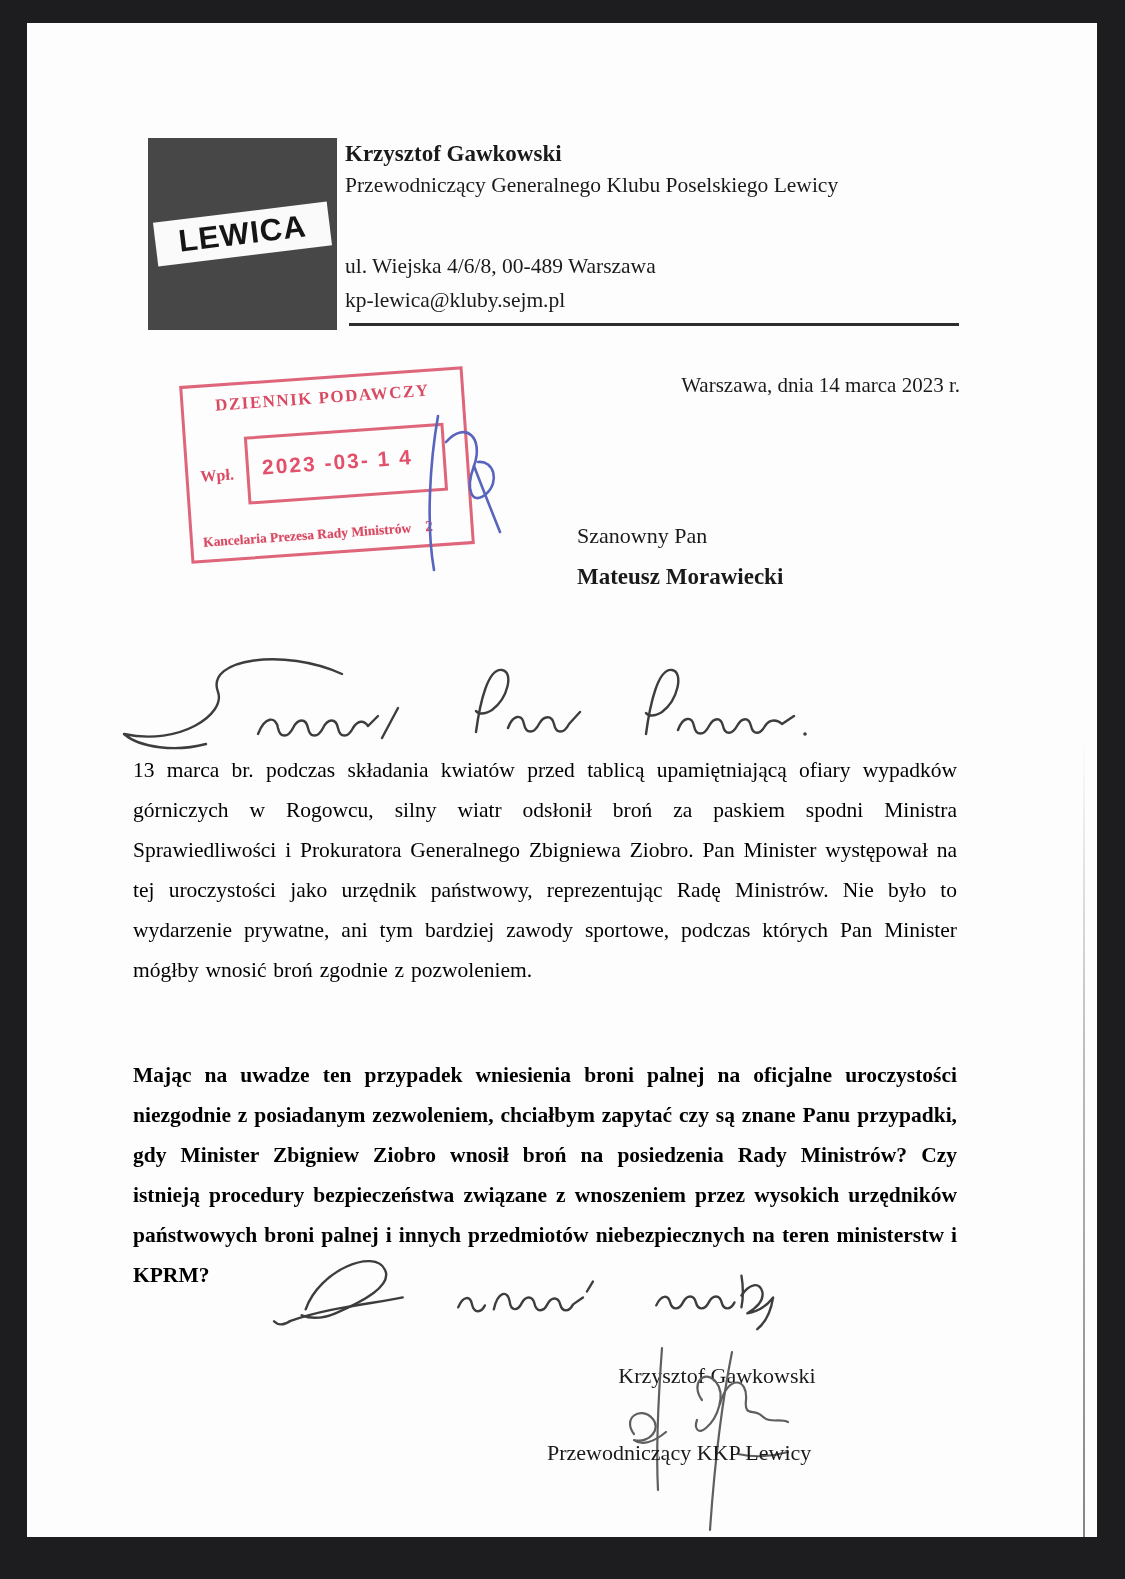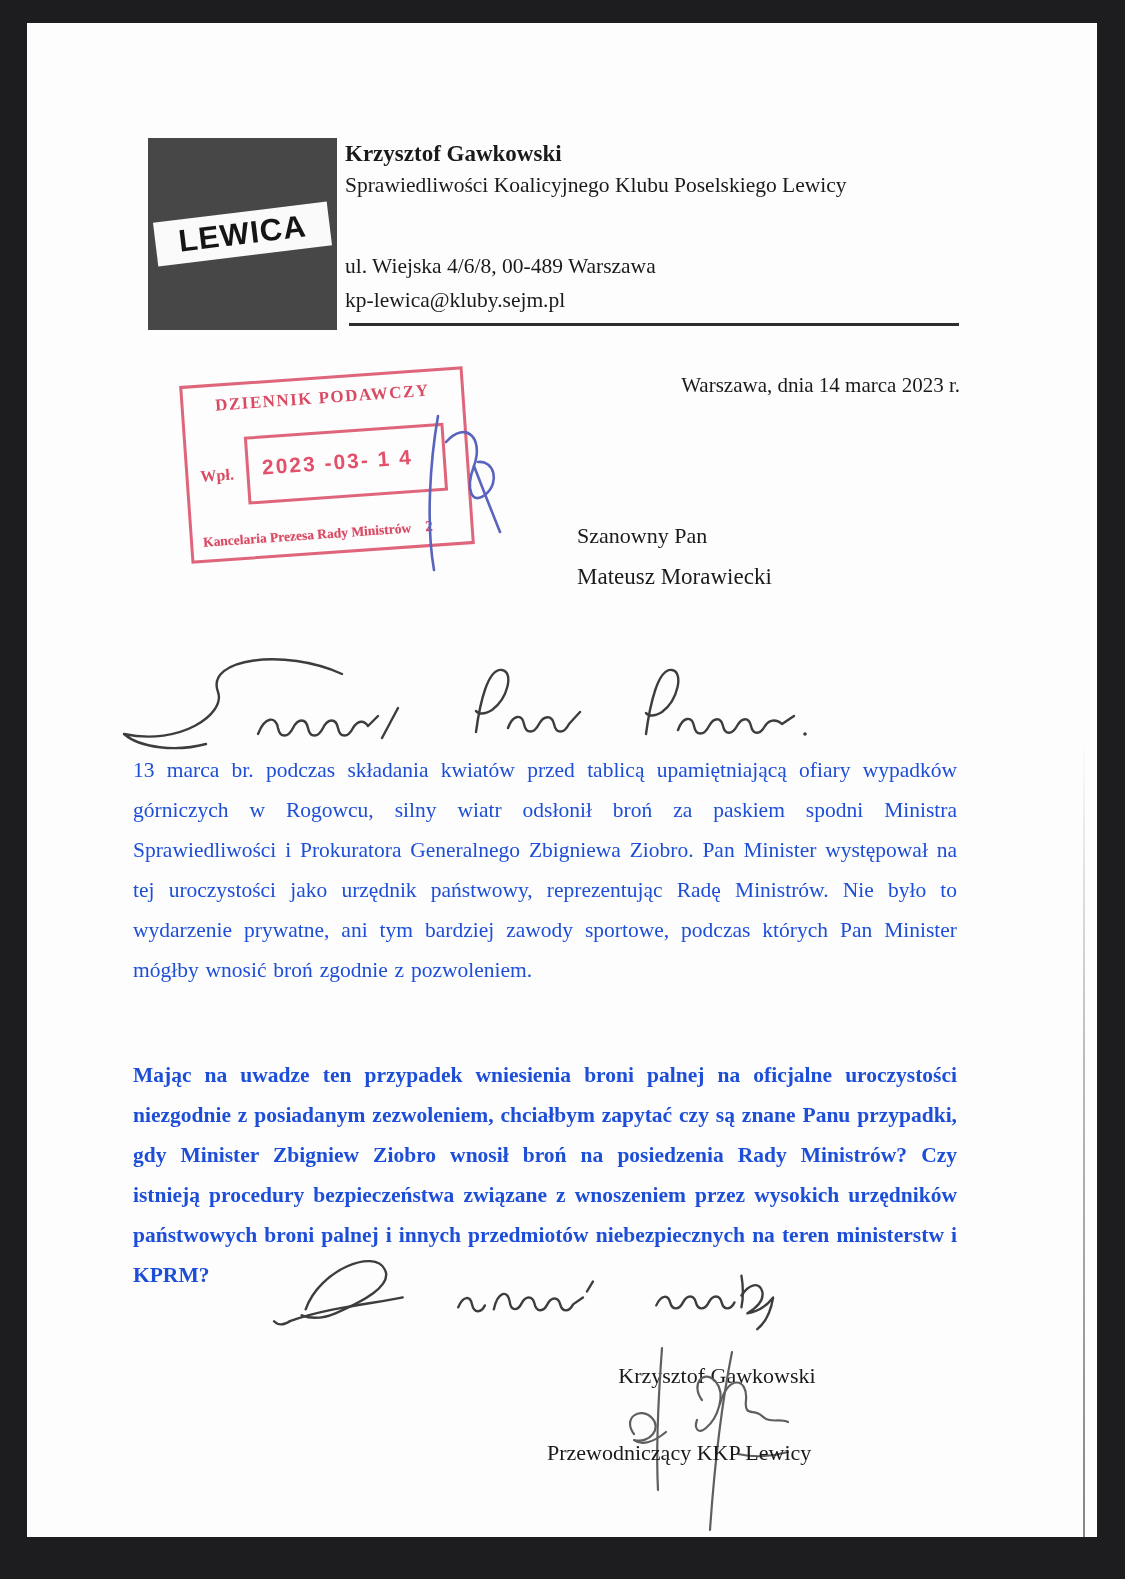--- a/index.html
+++ b/index.html
@@ -67,41 +67,41 @@
     font-weight:bold; font-size:13.5px; white-space:nowrap;
     text-shadow:0 0 1px rgba(217,74,99,.45);
   }
   .stamp-office-row .num { margin-left:14px; font-size:15px; }
 
   .paraph-svg { left:361px; top:389px; width:117px; height:162px; }
 
   
   .recipient { left:550px; top:500px; font-size:22px; }
   .recipient .line { height:41px; }
-  .recipient .bold { font-weight:normal; font-size:23px; }
+  .recipient .bold { font-weight:bold; font-size:23px; }
 
   
   .hw { stroke:#3d3d3d; stroke-width:2.4; fill:none; stroke-linecap:round; stroke-linejoin:round; }
   .sig { stroke:#5f5f5f; stroke-width:2.2; fill:none; stroke-linecap:round; stroke-linejoin:round; }
   .pen { stroke:#5864bd; stroke-width:2.6; fill:none; stroke-linecap:round; stroke-linejoin:round; }
   .greeting-svg { left:83px; top:635px; width:700px; height:105px; }
   .closing-svg  { left:245px; top:1222px; width:515px; height:95px; }
   .sig-svg      { left:573px; top:1319px; width:190px; height:195px; }
 
   .hidden-text {
     position:absolute; opacity:0; pointer-events:none; font-size:2px;
     width:1px; height:1px; overflow:hidden; white-space:nowrap;
   }
 
   
   .para {
     left:106px; width:824px;
     font-size:21.5px; line-height:40px;
     text-align:justify; text-align-last:left;
-    word-spacing:1.5px; color:#1d4ed8;
+    word-spacing:1.5px; color:#000000;
   }
   .para1 { top:727px; }
   .para2 { top:1032px; font-weight:bold; }
 
   
   .sig-name { left:540px; top:1340px; width:300px; text-align:center; font-size:22px; }
   .sig-role { left:520px; top:1417px; width:340px; text-align:left; font-size:22px; }
 
   .scan-line {
     left:1056px; top:717px; width:2px; height:797px;
@@ -113,21 +113,21 @@
 <body>
 
 <div class="page">
 
   <div class="abs logo">
     <div class="logo-band">
       <span>LEWICA</span>
     </div>
   </div>
   <div class="abs hdr-name">Krzysztof Gawkowski</div>
-  <div class="abs hdr-role">Sprawiedliwości Koalicyjnego Klubu Poselskiego Lewicy</div>
+  <div class="abs hdr-role">Przewodniczący Generalnego Klubu Poselskiego Lewicy</div>
   <div class="abs hdr-addr1">ul. Wiejska 4/6/8, 00-489 Warszawa</div>
   <div class="abs hdr-addr2">kp-lewica@kluby.sejm.pl</div>
   <div class="abs hdr-line"></div>
 
   <div class="abs dateline">Warszawa, dnia 14 marca 2023 r.</div>
 
   <div class="abs stamp">
     <div class="stamp-title">DZIENNIK PODAWCZY</div>
     <div class="stamp-wpl">Wpł.</div>
     <div class="stamp-box">

